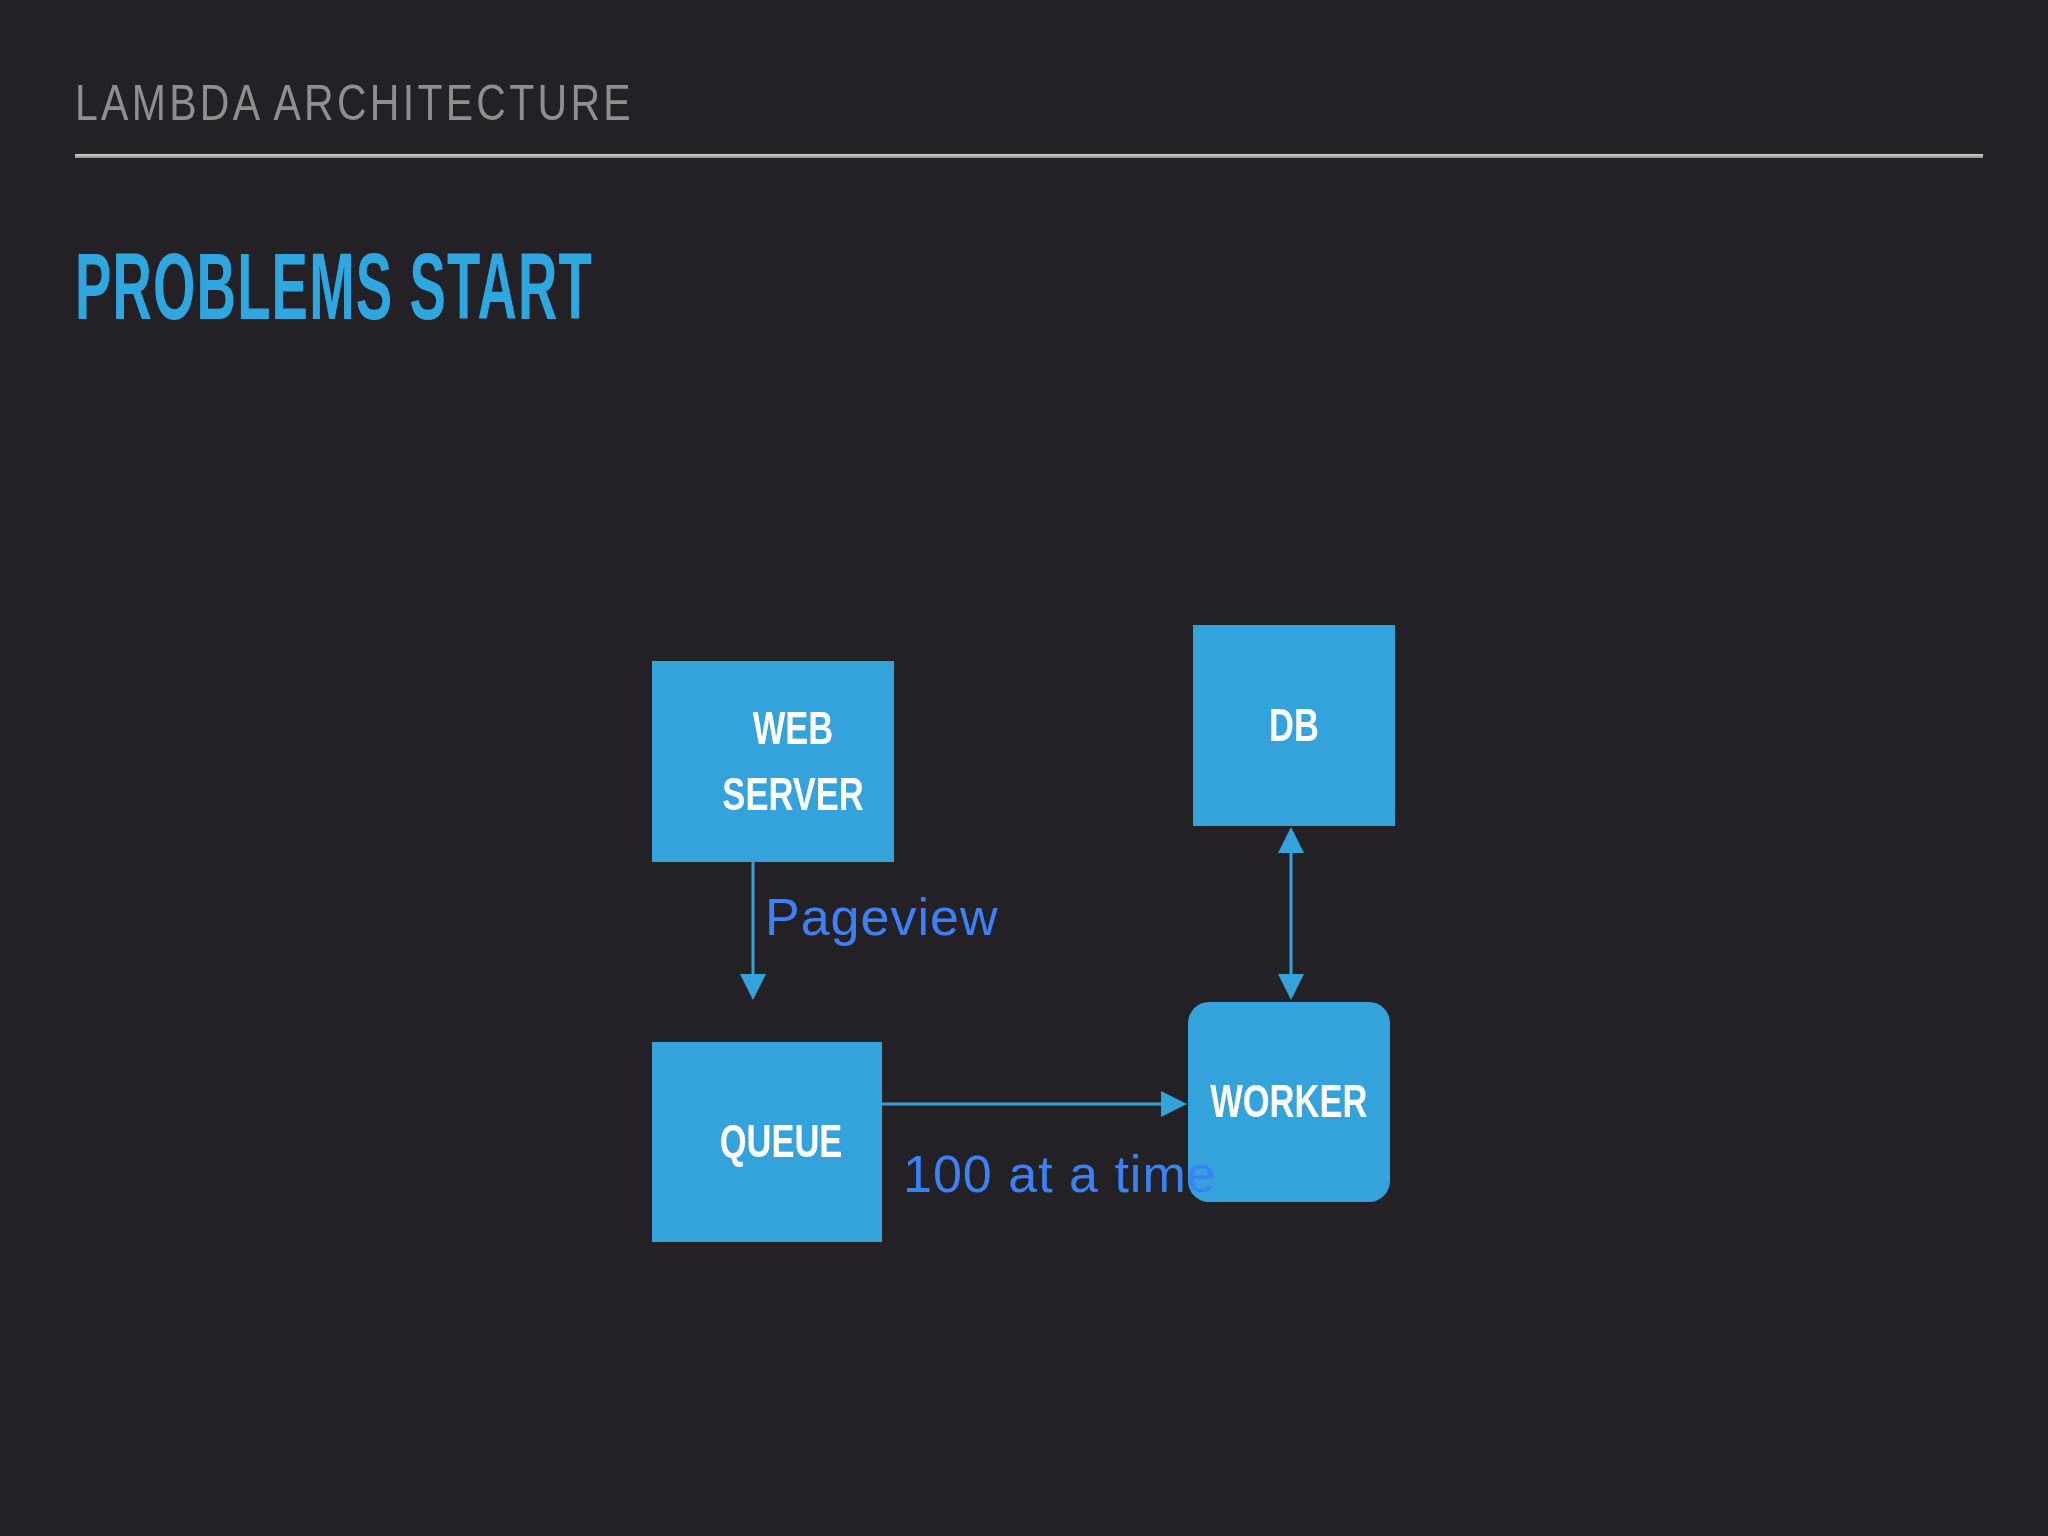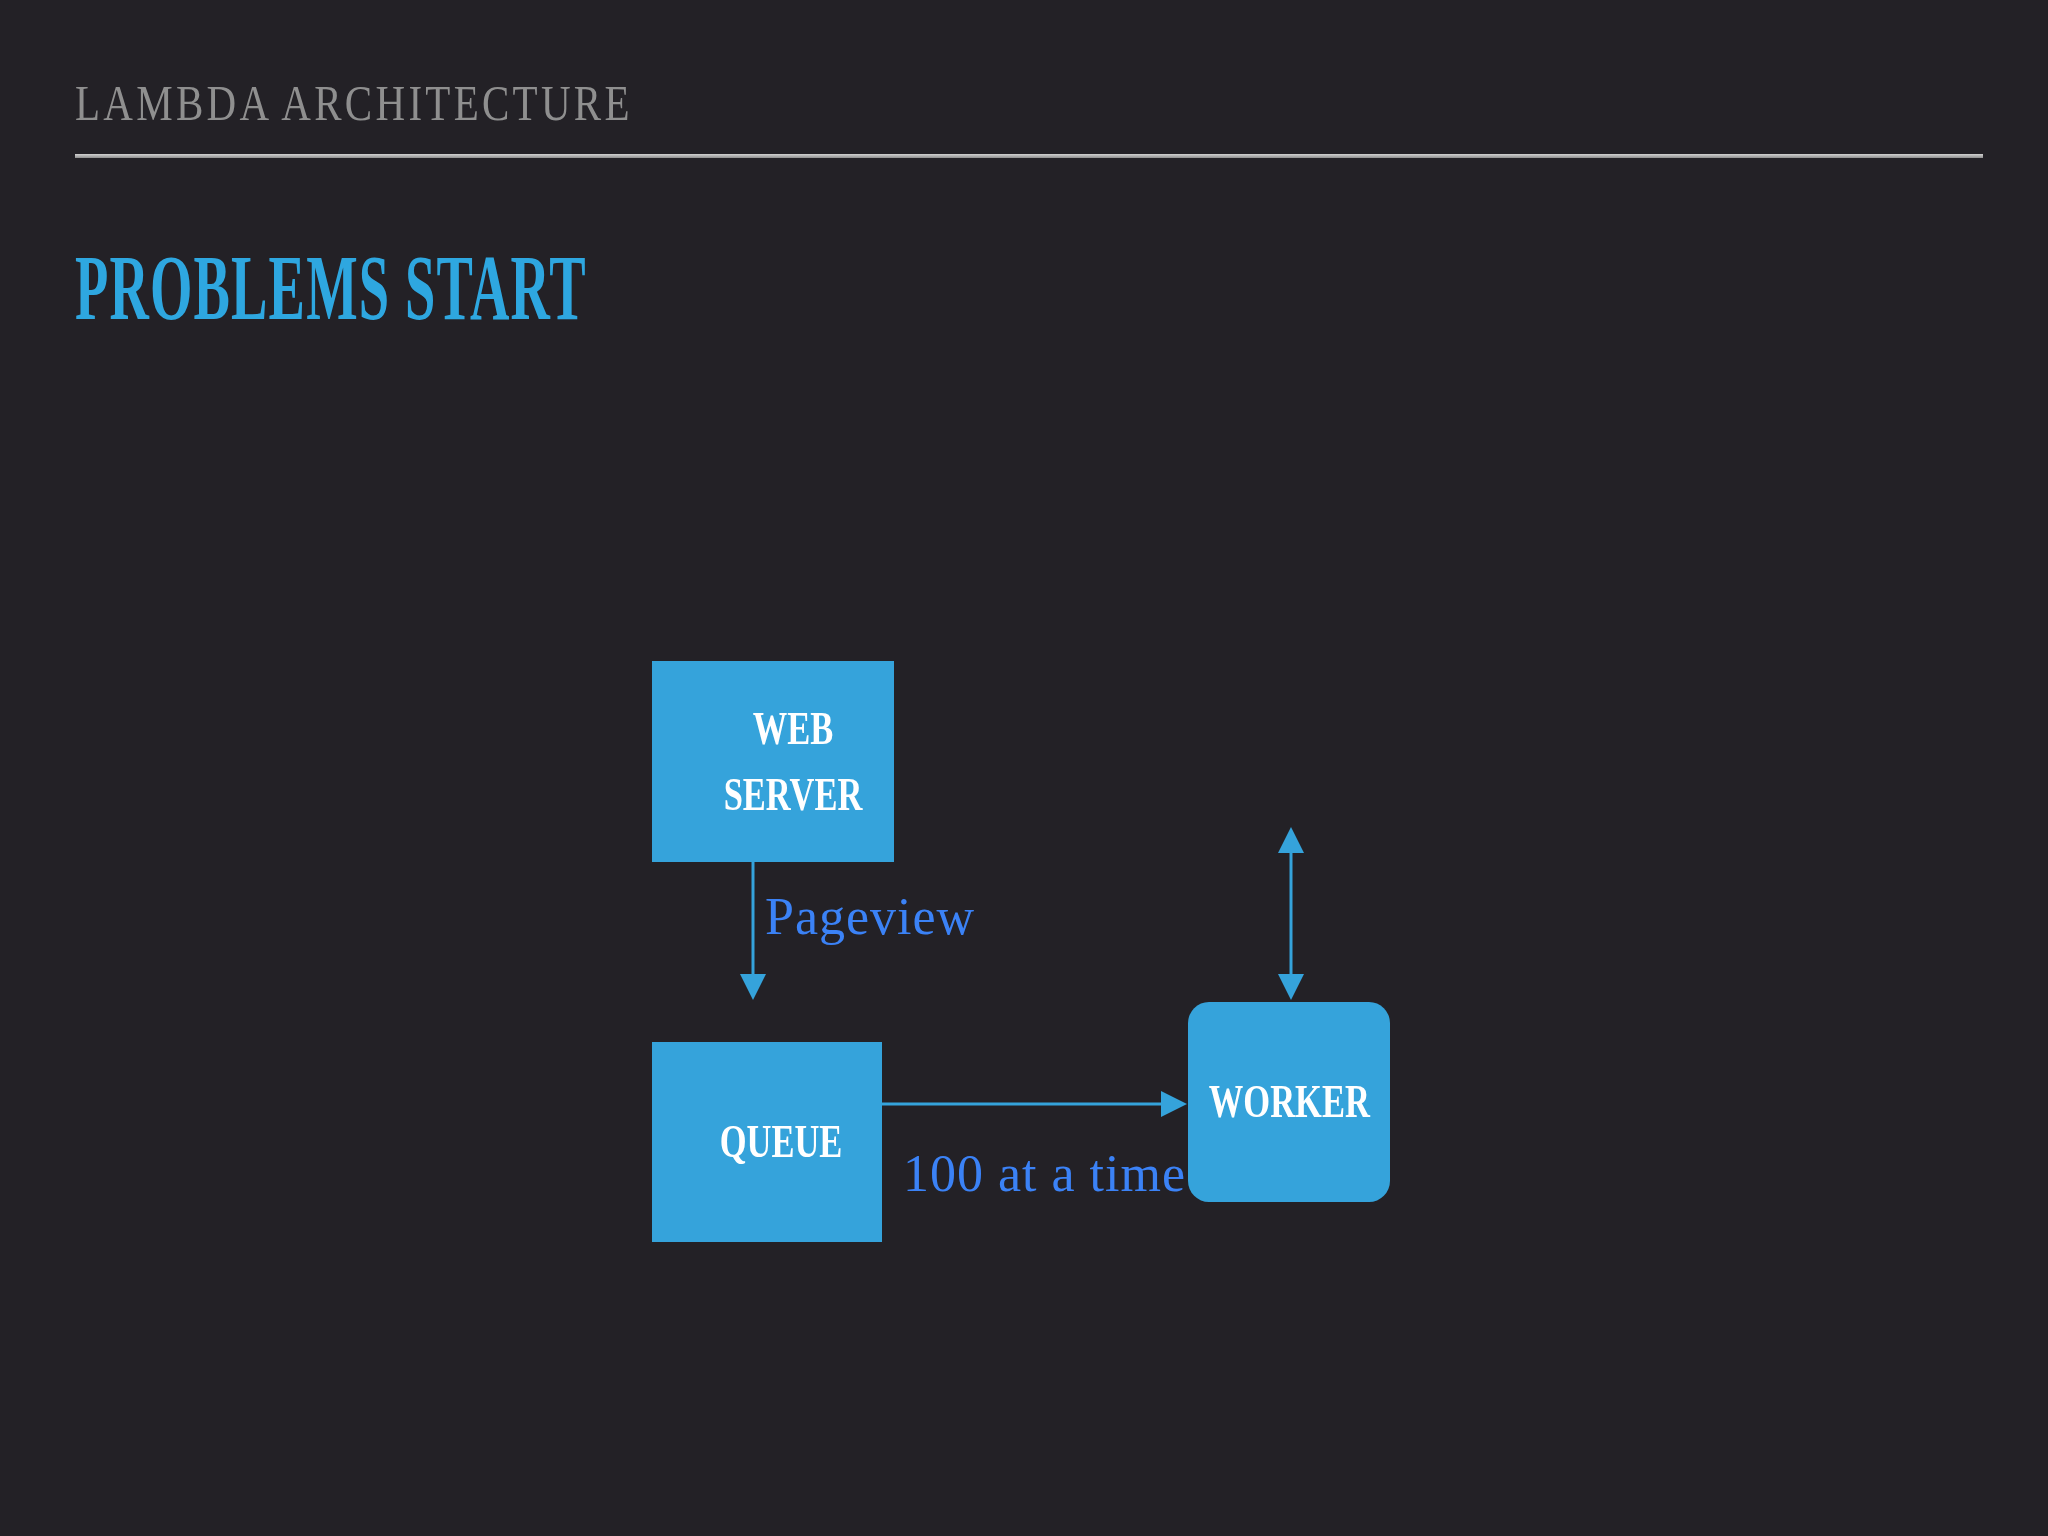--- a/index.html
+++ b/index.html
@@ -2,21 +2,21 @@
 <html><head>
 <meta charset="utf-8">
 <style>
   html, body { margin: 0; padding: 0; background: #232126; }
   .slide {
     position: relative;
     width: 2048px;
     height: 1536px;
     background: #232126;
     overflow: hidden;
-    font-family: Liberation Serif, serif;
+    font-family: Liberation Sans, sans-serif;
   }
   .kicker {
     position: absolute;
     left: 75px;
     top: 74px;
     font-size: 50px;
     font-weight: 400;
     color: #8f8f8f;
     letter-spacing: 4px;
     white-space: nowrap;
@@ -122,20 +122,23 @@
         <line x1="1291" y1="851" x2="1291" y2="977" stroke-width="3" stroke="#35a3db"></line>
         <polygon points="1291,827 1278,853 1304,853" fill="#35a3db"></polygon>
         <polygon points="1291,1000 1278,974 1304,974" fill="#35a3db"></polygon>
       </g>
     </svg>
 
     <div class="node node-web-server">
       <span class="cond">WEB SERVER</span>
     </div>
 
+    <div class="node node-db">
+      <span class="cond">DB</span>
+    </div>
 
     <div class="node node-queue">
       <span class="cond">QUEUE</span>
     </div>
 
     <div class="node node-worker">
       <span class="cond">WORKER</span>
     </div>
 
     <div class="edge-label edge-label-pageview">Pageview</div>

